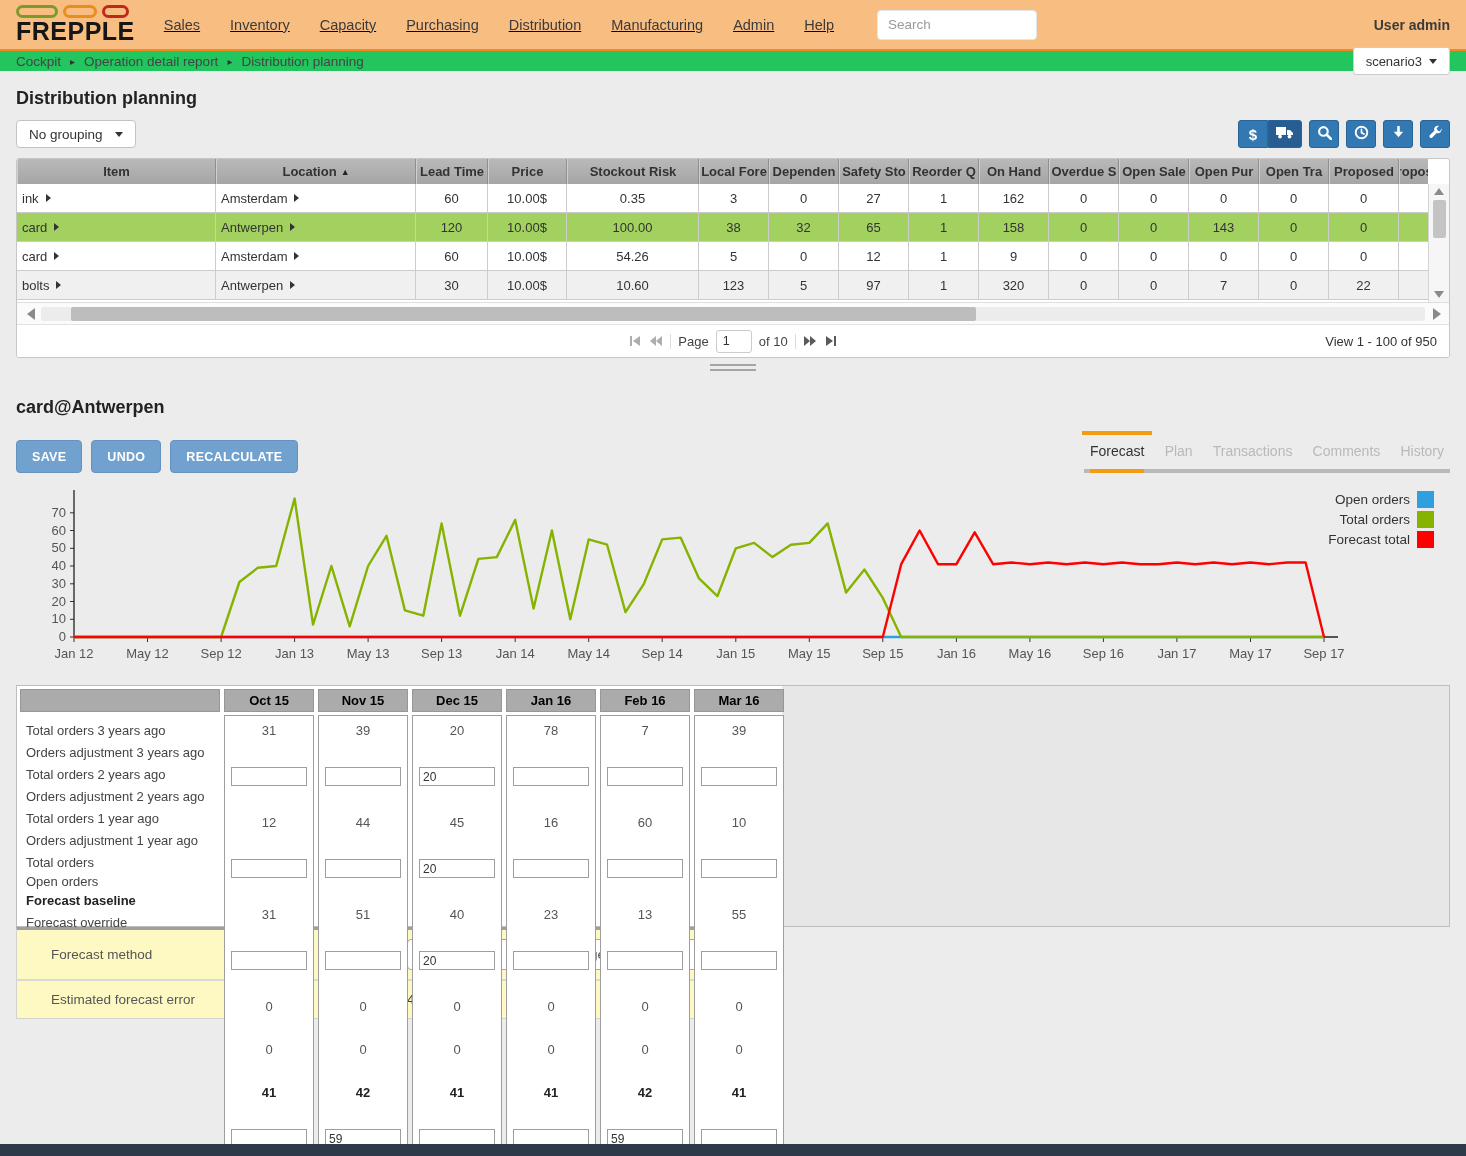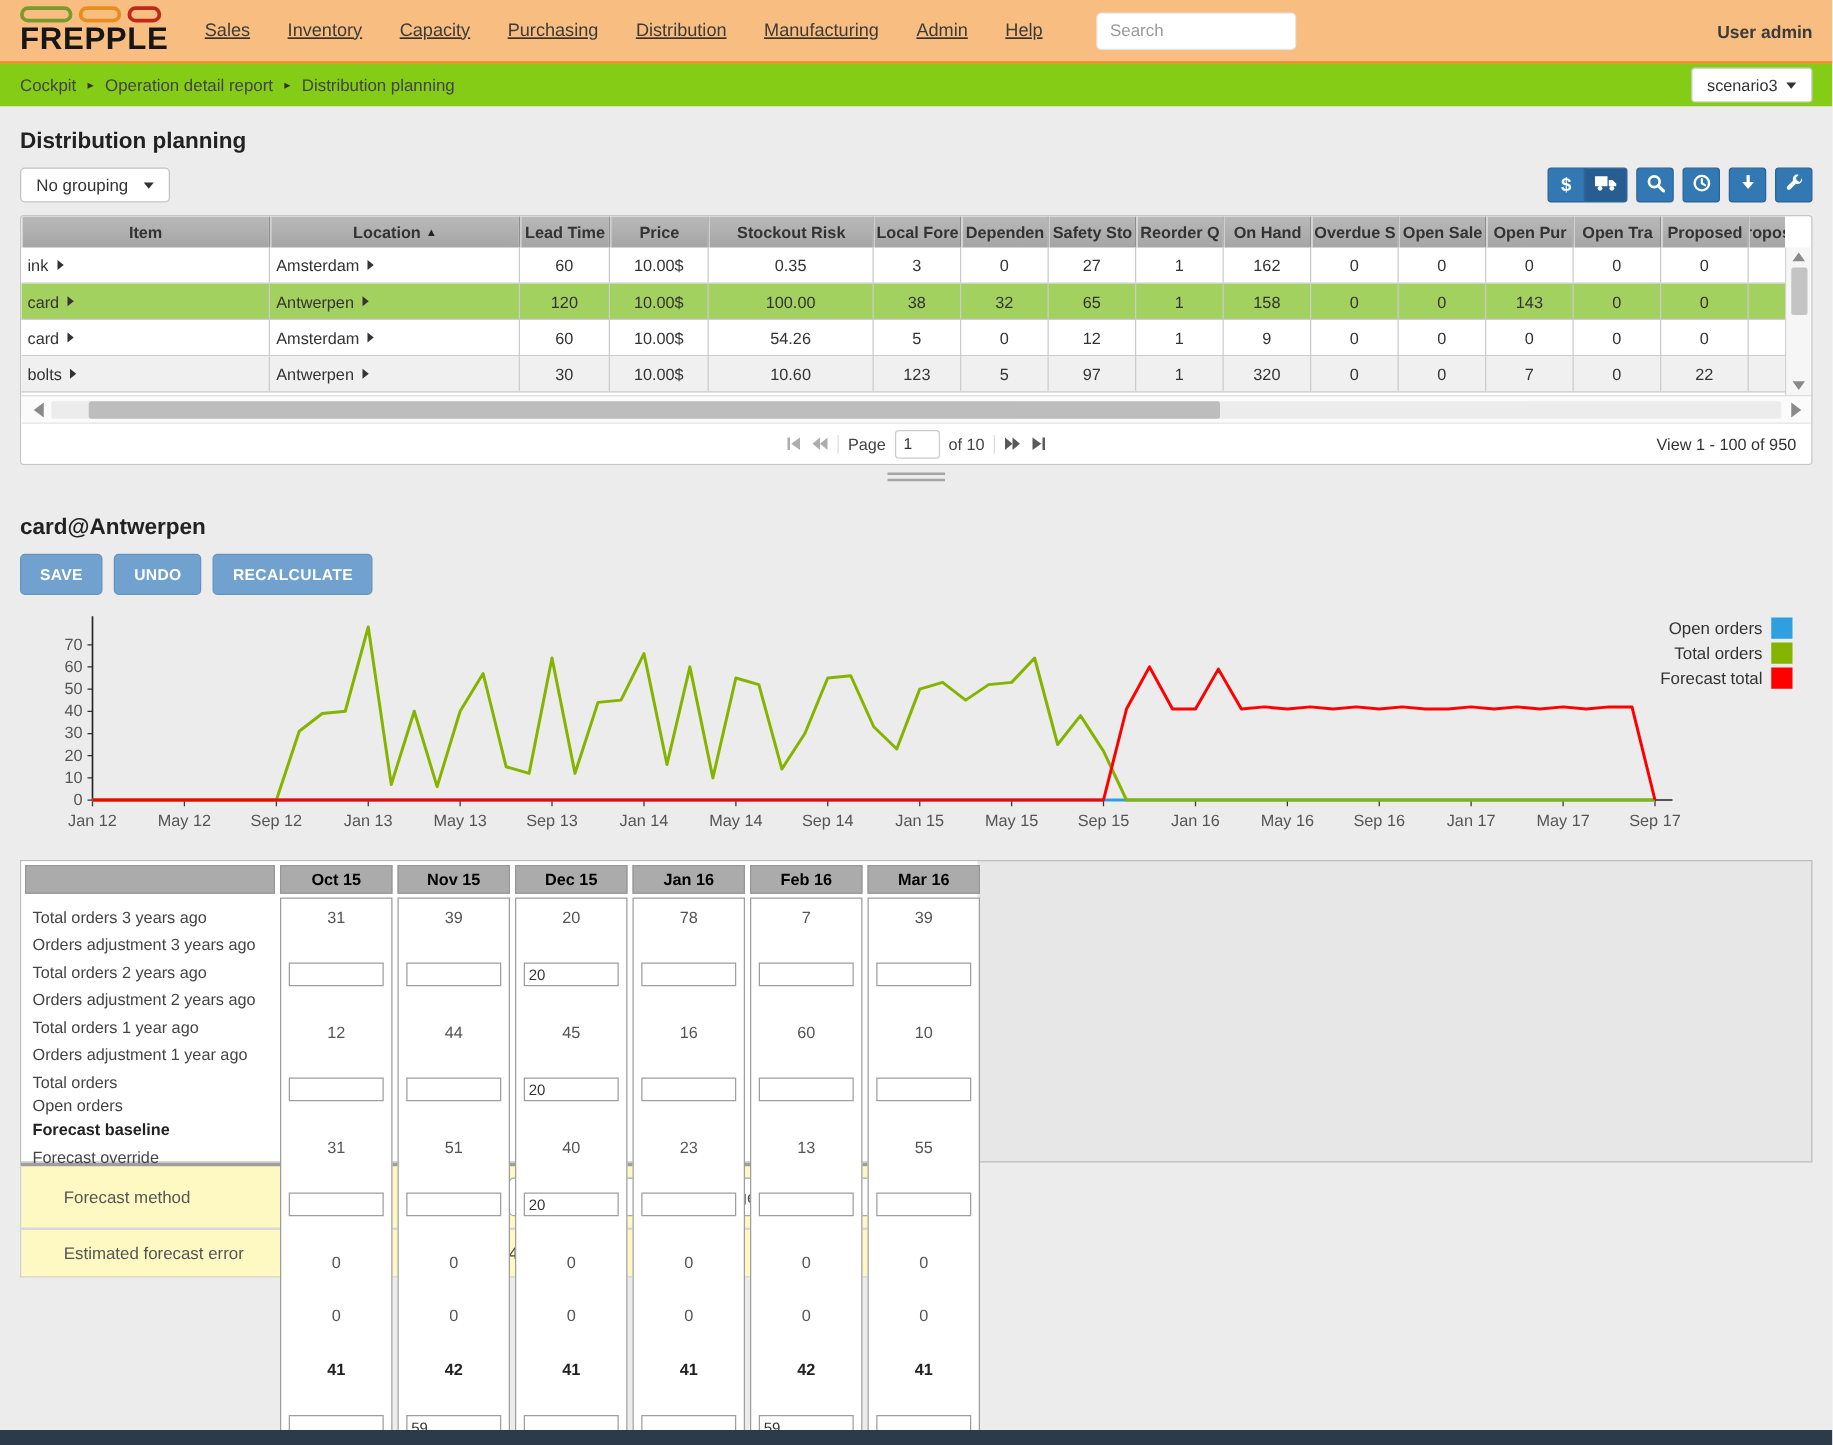--- a/index.html
+++ b/index.html
@@ -15,21 +15,21 @@
   .pill.o { width:34px; border-color:#e98d1e; }
   .pill.r { width:27px; border-color:#c0281c; }
   .logo-text { font-size:25px; font-weight:800; color:#161616; letter-spacing:0.5px; line-height:1; }
   .menu { display:flex; align-items:center;text-decoration:underline; }
   .menu-item { padding:8px 15px; font-size:14.5px; color:#3b3b3b; cursor:pointer; }
   .search-input { margin-left:28px; width:160px; height:30px; border:1px solid #e6e6e6; border-radius:4px; padding:0 10px; font-size:13.5px; color:#333; outline:none; }
   .search-input::placeholder { color:#9a9a9a; }
   .nav-user { margin-left:auto; font-size:14px; color:#3b3b3b;font-weight:bold; }
 
   
-  .crumb-bar { height:34px; background:#84cc16; display:flex; align-items:center; padding:0 16px; }
+  .crumb-bar { height:20px; background:#22c55e; display:flex; align-items:center; padding:0 16px; }
   .crumb { display:flex; align-items:center; font-size:13.5px; color:#444; }
   .crumb .sep { font-size:10px; margin:0 9px; color:#333; }
   .scenario-btn { margin-left:auto; height:28px; background:#fff; border:1px solid #ccc; border-radius:3px; padding:0 12px; display:flex; align-items:center; gap:7px; font-size:13px; color:#333; cursor:pointer; }
   .caret-down { width:0; height:0; border-left:4px solid transparent; border-right:4px solid transparent; border-top:5px solid #333; }
 
   
   .content { padding:0 16px; }
   .page-title { font-size:18px; font-weight:700; color:#222; margin:17px 0 11px; }
 
   .controls-row { display:flex; align-items:flex-end; margin-bottom:10px; }
@@ -419,20 +419,27 @@
         <div></div>
         <div></div>
       </div>
 
     <h2 class="detail-title">card@Antwerpen</h2>
     <div class="detail-head">
       <div class="btnrow" id="btnrow">
           <button class="bbtn">SAVE</button>
           <button class="bbtn">UNDO</button>
           <button class="bbtn">RECALCULATE</button>
+        </div>
+      <div class="tabs" id="tabs">
+          <span class="tab active">Forecast</span>
+          <span class="tab">Plan</span>
+          <span class="tab">Transactions</span>
+          <span class="tab">Comments</span>
+          <span class="tab">History</span>
         </div>
     </div>
 
     <div class="chart" id="chart-box">
         <div><svg width="1434" height="186">
             <line x1="54" y1="152.0" x2="58" y2="152.0" stroke="#333"></line>
             <text x="50" y="156.0" text-anchor="end">0</text>
             <line x1="54" y1="134.3" x2="58" y2="134.3" stroke="#333"></line>
             <text x="50" y="138.3" text-anchor="end">10</text>
             <line x1="54" y1="116.5" x2="58" y2="116.5" stroke="#333"></line>

